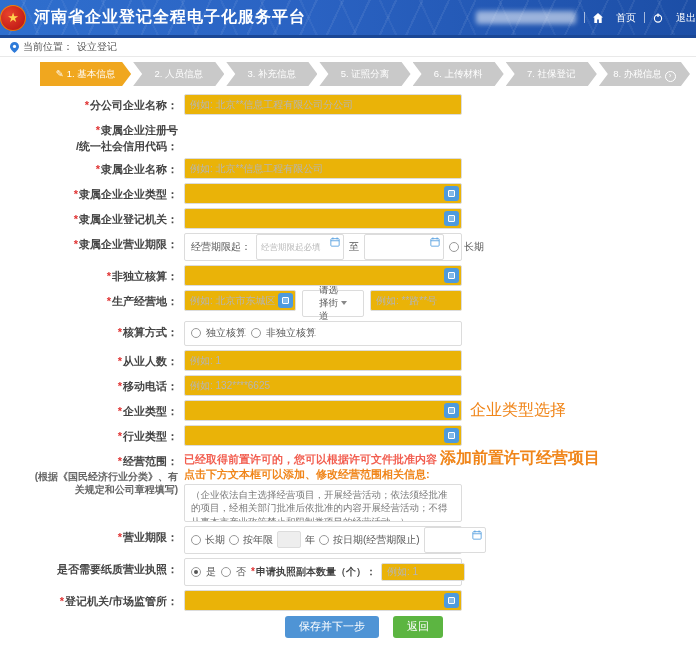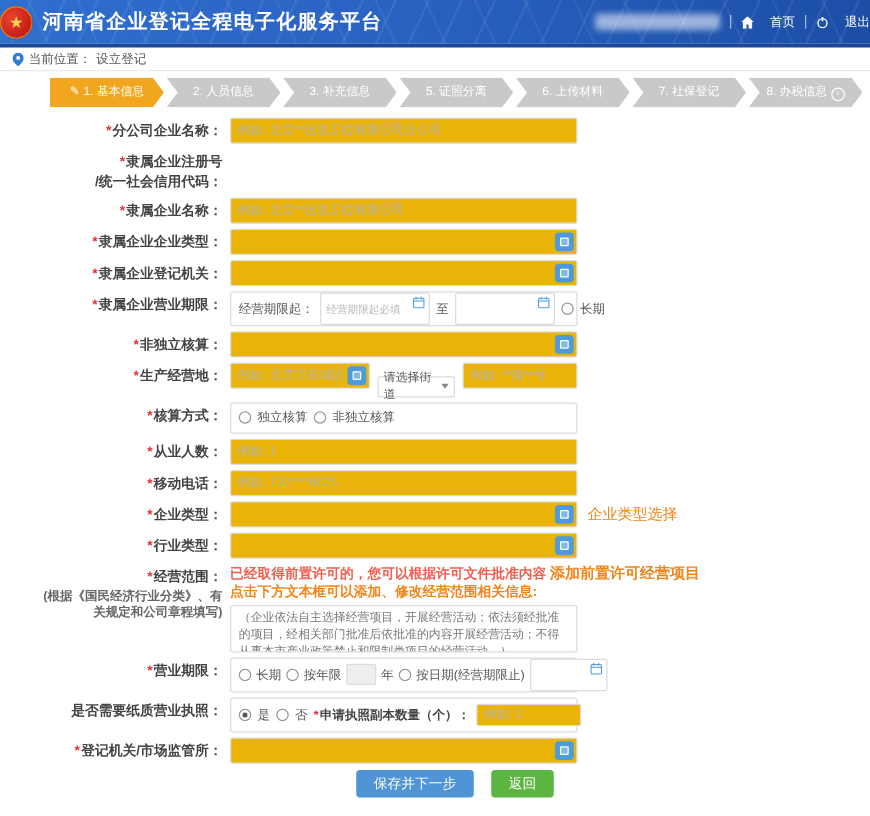--- a/index.html
+++ b/index.html
@@ -53,24 +53,24 @@
     display:flex; align-items:center; justify-content:center; cursor:pointer; }
   .pick i { width:7px; height:7px; border:1px solid #fff; background:rgba(255,255,255,.3); border-radius:1px; }
   .cal { position:absolute; right:4px; top:5px; cursor:pointer; }
   .boxctl { width:278px; border:1px solid #dcdcdc; border-radius:2px; min-height:25px; display:flex;
     align-items:center; padding:0 6px; gap:5px; font-size:10px; color:#555; flex-wrap:nowrap; white-space:nowrap; }
   .radio { width:10px; height:10px; border:1px solid #999; border-radius:50%; background:#fff; display:inline-block;
     flex:0 0 auto; cursor:pointer; position:relative; }
   .radio.on::after { content:""; position:absolute; left:2px; top:2px; width:4px; height:4px; border-radius:50%; background:#555; }
   .rl { font-size:10px; color:#555; }
   .flex3 { display:flex; gap:6px; width:278px; }
-  .sel { width:62px; height:17px; border:1px solid #dcdcdc; border-radius:2px; font-size:9.5px; color:#555;
-    display:flex; align-items:center; justify-content:space-between; padding:0 4px; cursor:pointer; flex:0 0 auto;margin-top:11px; }
+  .sel { width:62px; height:27px; border:1px solid #dcdcdc; border-radius:2px; font-size:9.5px; color:#555;
+    display:flex; align-items:center; justify-content:space-between; padding:0 16px; cursor:pointer; flex:0 0 auto; }
   .tri { width:0; height:0; border-left:3.5px solid transparent; border-right:3.5px solid transparent; border-top:4px solid #888; }
-  .link { color:#f08519; font-size:12px; text-decoration:none; cursor:pointer; white-space:nowrap; }
+  .link { color:#f08519; font-size:16px; text-decoration:none; cursor:pointer; white-space:nowrap; }
   .scope-ctl { width:480px; }
   .notice { font-size:11px; color:#f25e50; line-height:15px; white-space:nowrap;font-weight:bold; }
   .hint { font-size:11px; color:#f08519; line-height:15px;font-weight:bold; }
   .tarea { width:278px; height:38px; border:1px solid #dcdcdc; border-radius:2px; margin-top:2px; padding:3px 6px;
     font-size:9.5px; color:#777; line-height:1.45; overflow:hidden; cursor:text; }
   .smallin { width:24px; height:17px; border:1px solid #dcdcdc; background:#eee; border-radius:2px; flex:0 0 auto; }
   .din { position:relative; flex:0 0 auto; }
   .din input { height:18px; border:1px solid #dcdcdc; border-radius:2px; width:100%; font-size:9px; padding:12px 4px; color:#555; outline:none; }
   .din input::placeholder { color:#b9b9b9; font-size:8.5px; }
   .din .cal { top:3px; }

